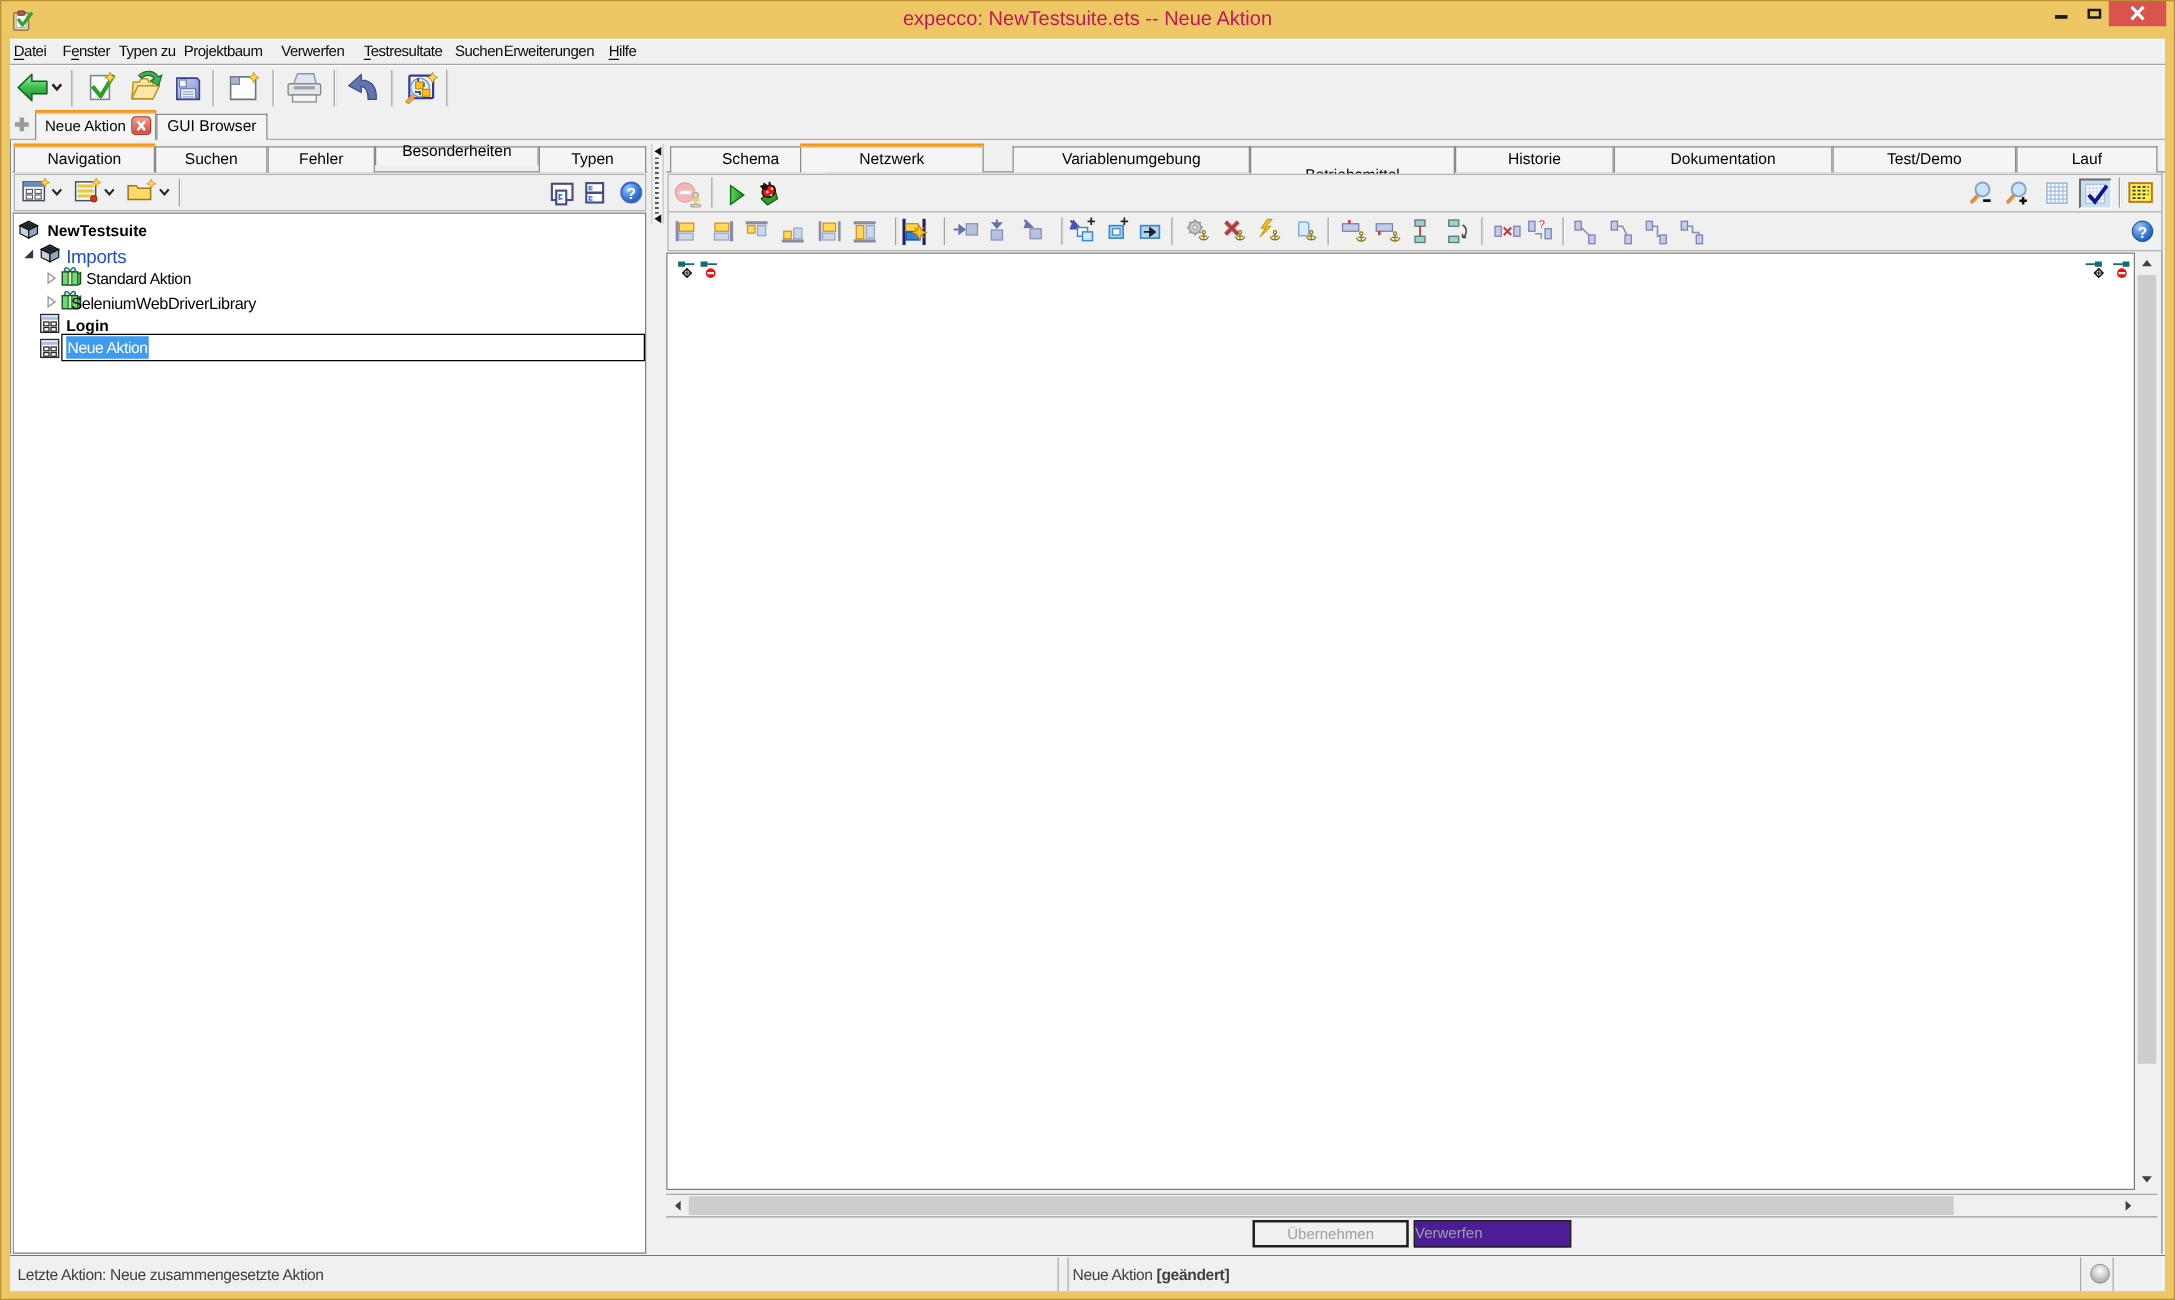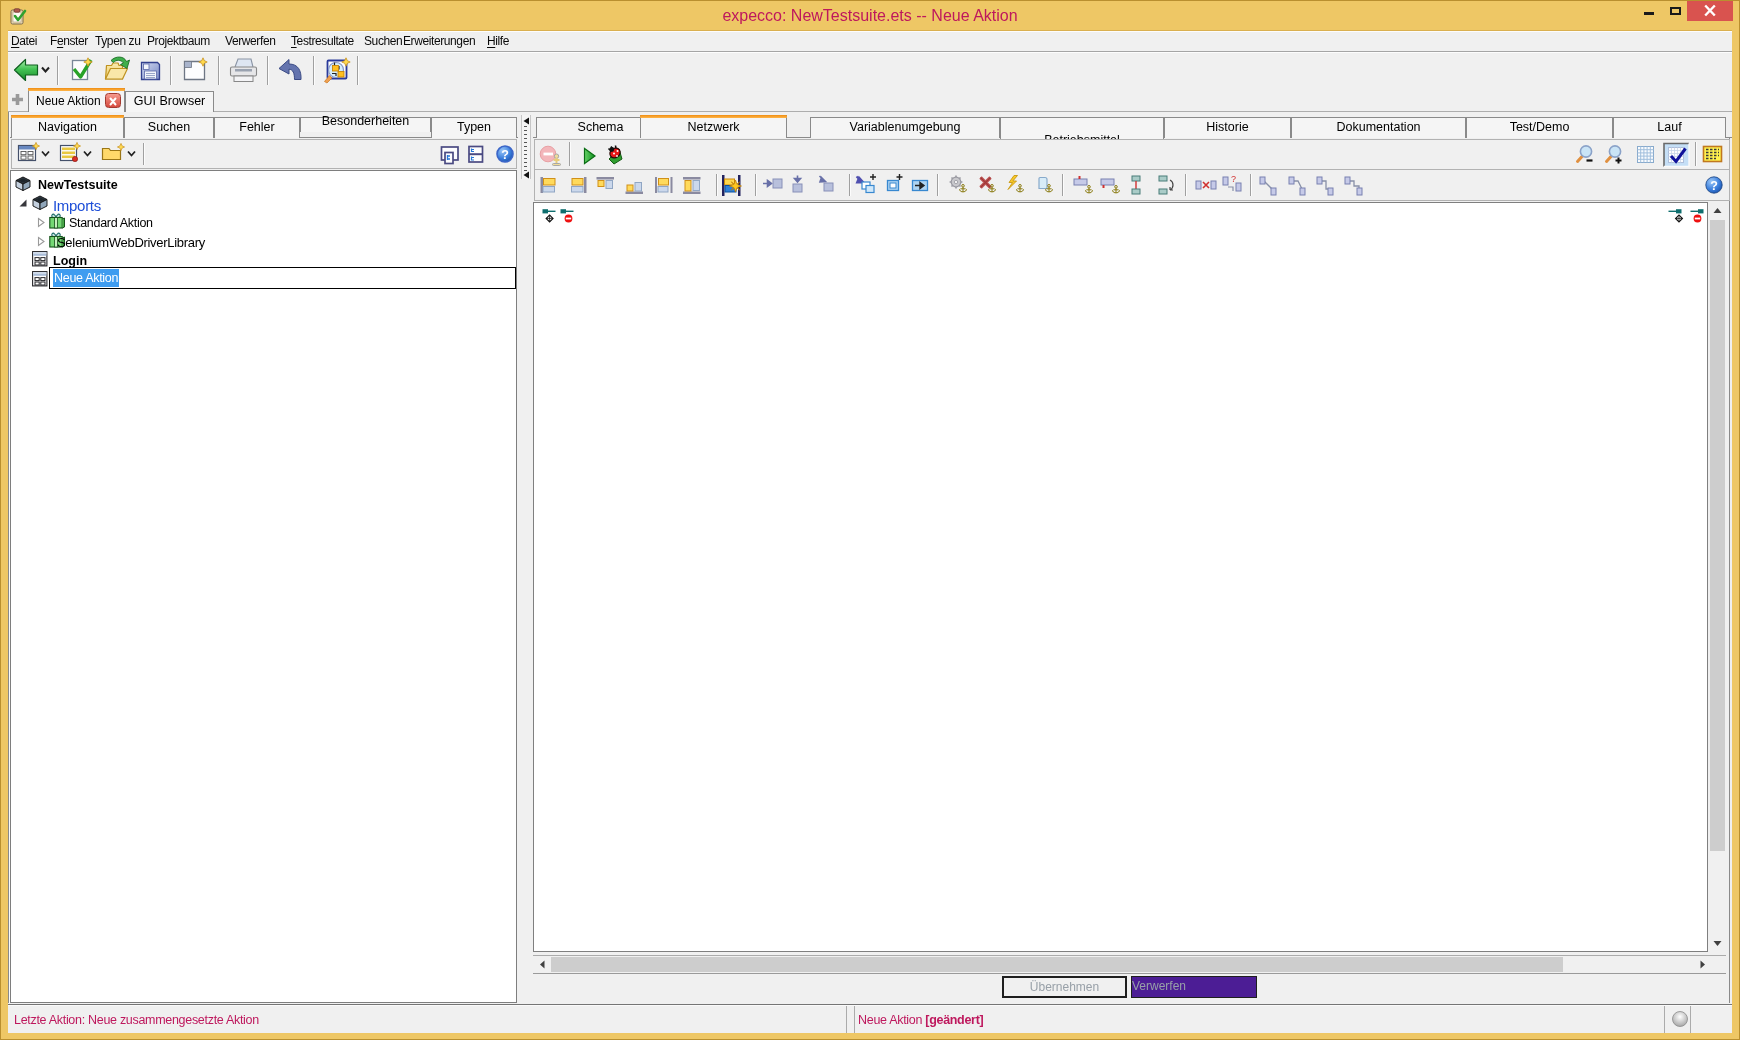--- a/index.html
+++ b/index.html
@@ -518,21 +518,21 @@
 <div class="abs" style="left:551px;top:957px;width:1012px;height:15px;background:#CDCDCD"></div>
 <svg class="abs" style="left:1697px;top:956px" width="12" height="17">
     <path d="M3.5 4.5 L8 8.5 L3.5 12.5 Z" fill="#404040"></path>
   </svg>
 
 <div class="abs" style="left:1002px;top:976px;width:125px;height:22px;background:#F0F0F0;border:2px solid #1E1E1E;box-sizing:border-box;text-align:center;font-size:12px;color:#98A0A8;line-height:18px">Übernehmen</div>
 <div class="abs" style="left:1131px;top:976px;width:126px;height:22px;background:#4c1d95;border:1.5px solid #1E1E1E;box-sizing:border-box;text-align:left;font-size:12px;color:#98A0A8;line-height:19px">Verwerfen</div>
 
 <div class="abs" style="left:8px;top:1004px;width:1724px;height:1px;background:#757575"></div>
 <div class="abs" style="left:8px;top:1005px;width:1724px;height:1px;background:#FAFAFA"></div>
-<div class="abs" style="left:8px;top:1006px;width:1724px;height:27px;background:#F0F0F0;font-size:12.5px;letter-spacing:-0.3px;color:#be185d">
+<div class="abs" style="left:8px;top:1006px;width:1724px;height:27px;background:#F0F0F0;font-size:12.5px;letter-spacing:-0.3px;color:#404040">
   <div style="position:absolute;left:6px;top:7px">Letzte Aktion: Neue zusammengesetzte Aktion</div>
   <div style="position:absolute;left:838px;top:0;width:1px;height:28px;background:#ABABAB"></div>
   <div style="position:absolute;left:846px;top:0;width:1px;height:28px;background:#ABABAB"></div>
   <div style="position:absolute;left:850px;top:7px">Neue Aktion <b>[geändert]</b></div>
   <div style="position:absolute;left:1656px;top:0;width:1px;height:28px;background:#ABABAB"></div>
   <svg style="position:absolute;left:1663px;top:4px" width="18" height="18">
       <defs>
         <radialGradient id="sph" cx="0.5" cy="0.35" r="0.7">
           <stop offset="0" stop-color="#fff"></stop>
           <stop offset="1" stop-color="#9F9F9F"></stop>

